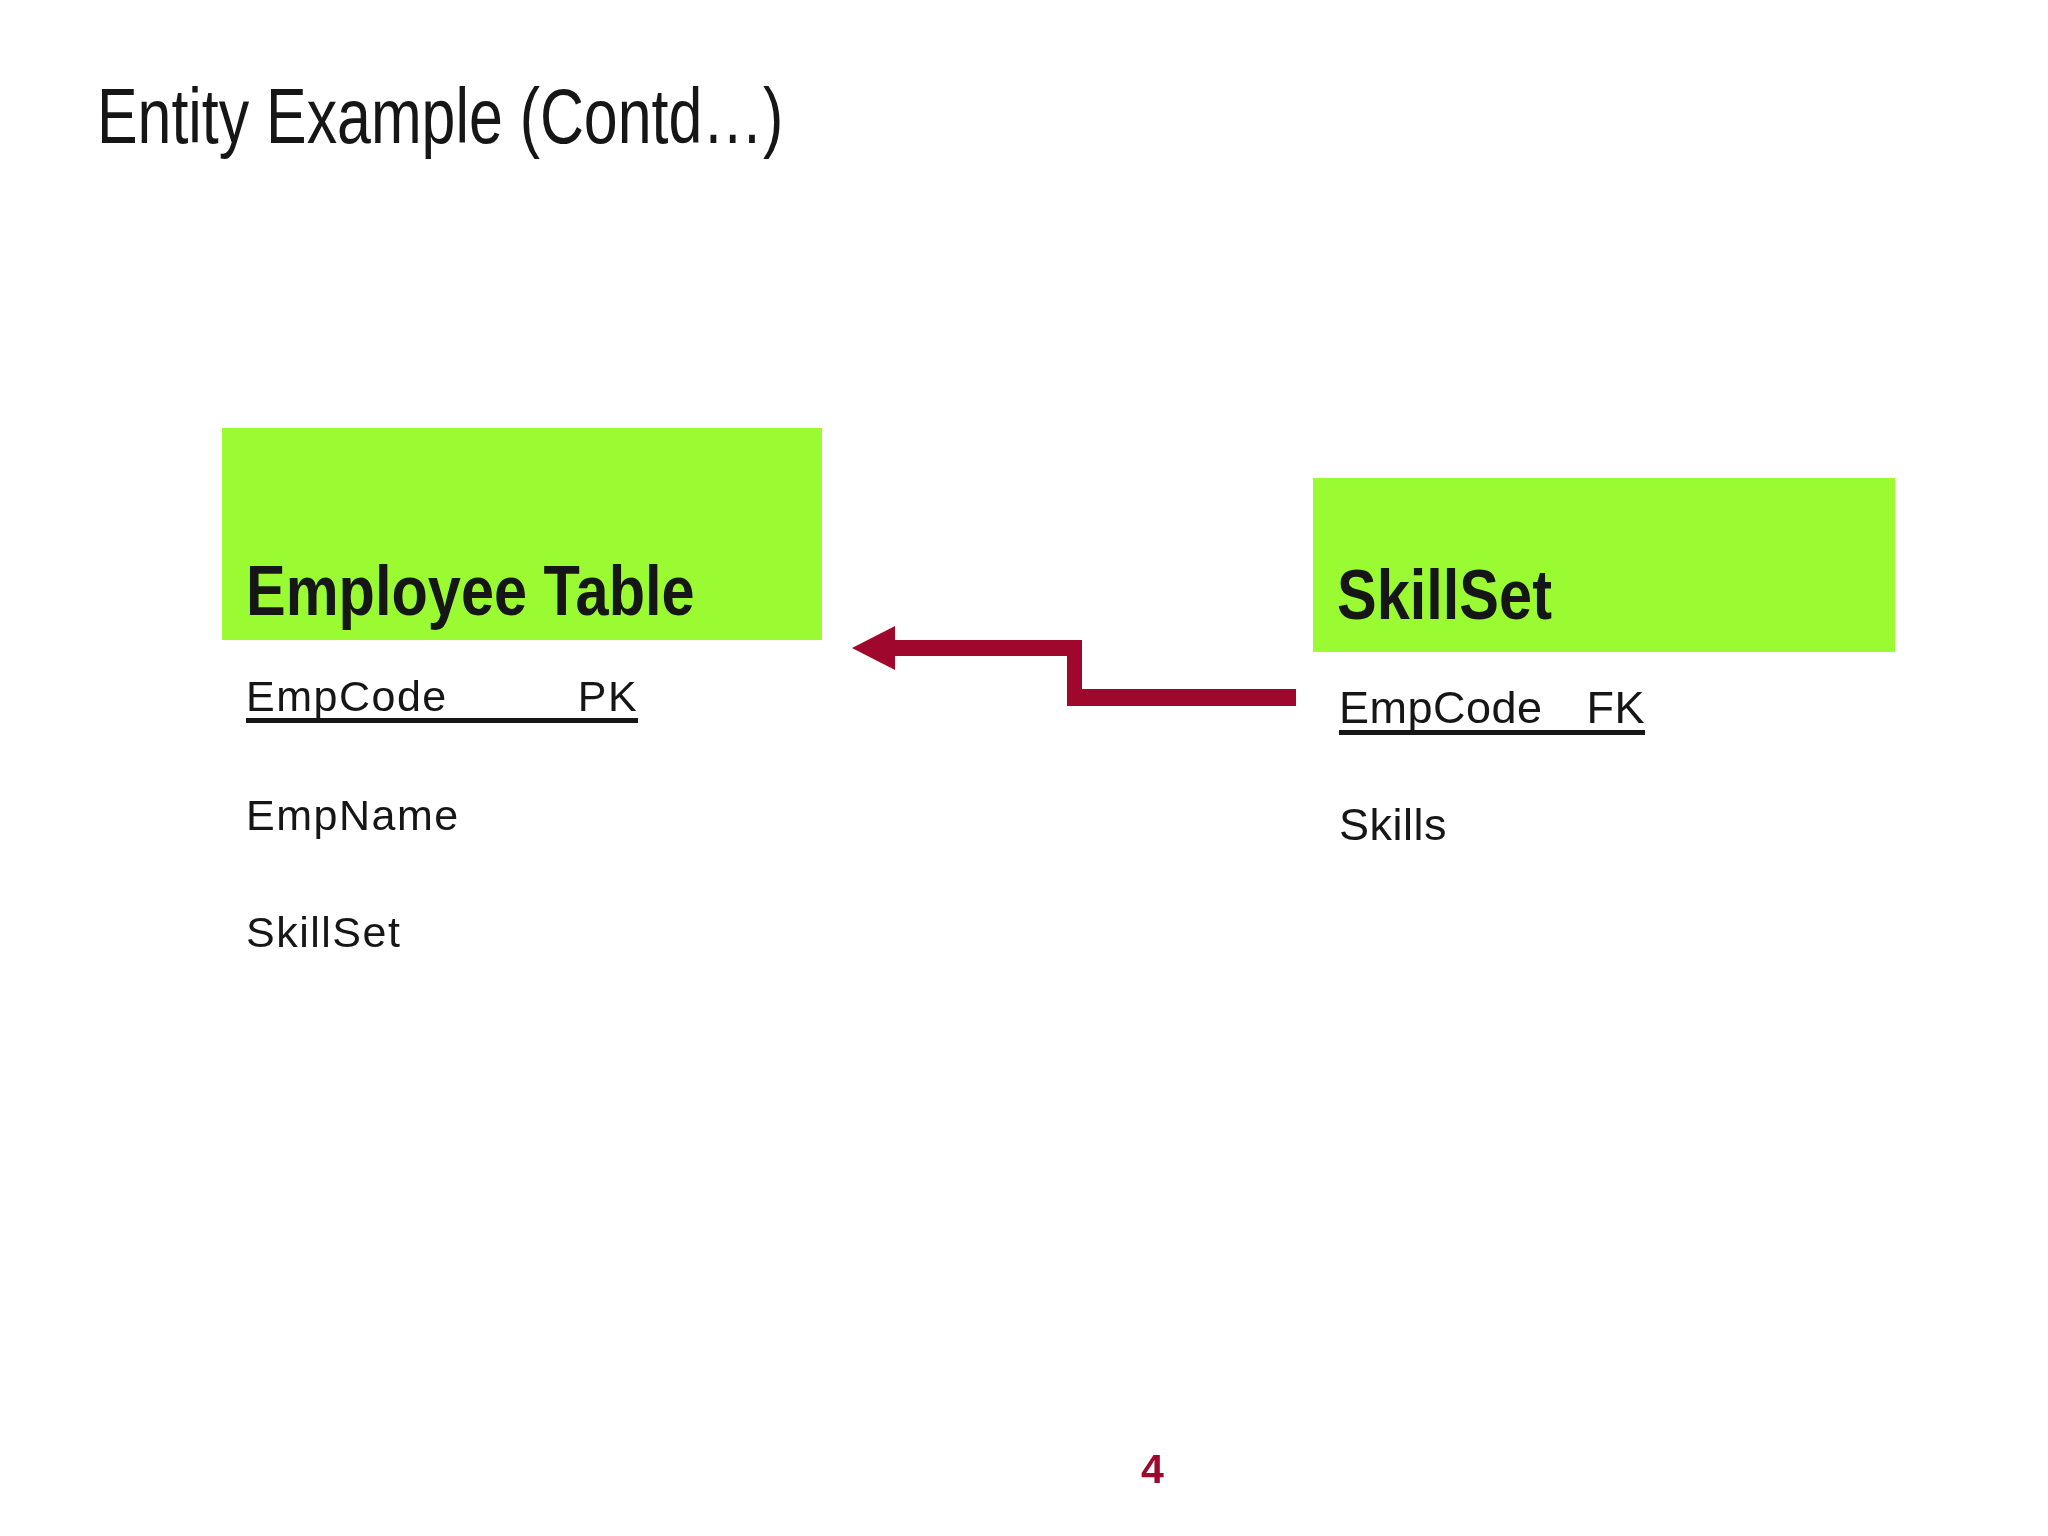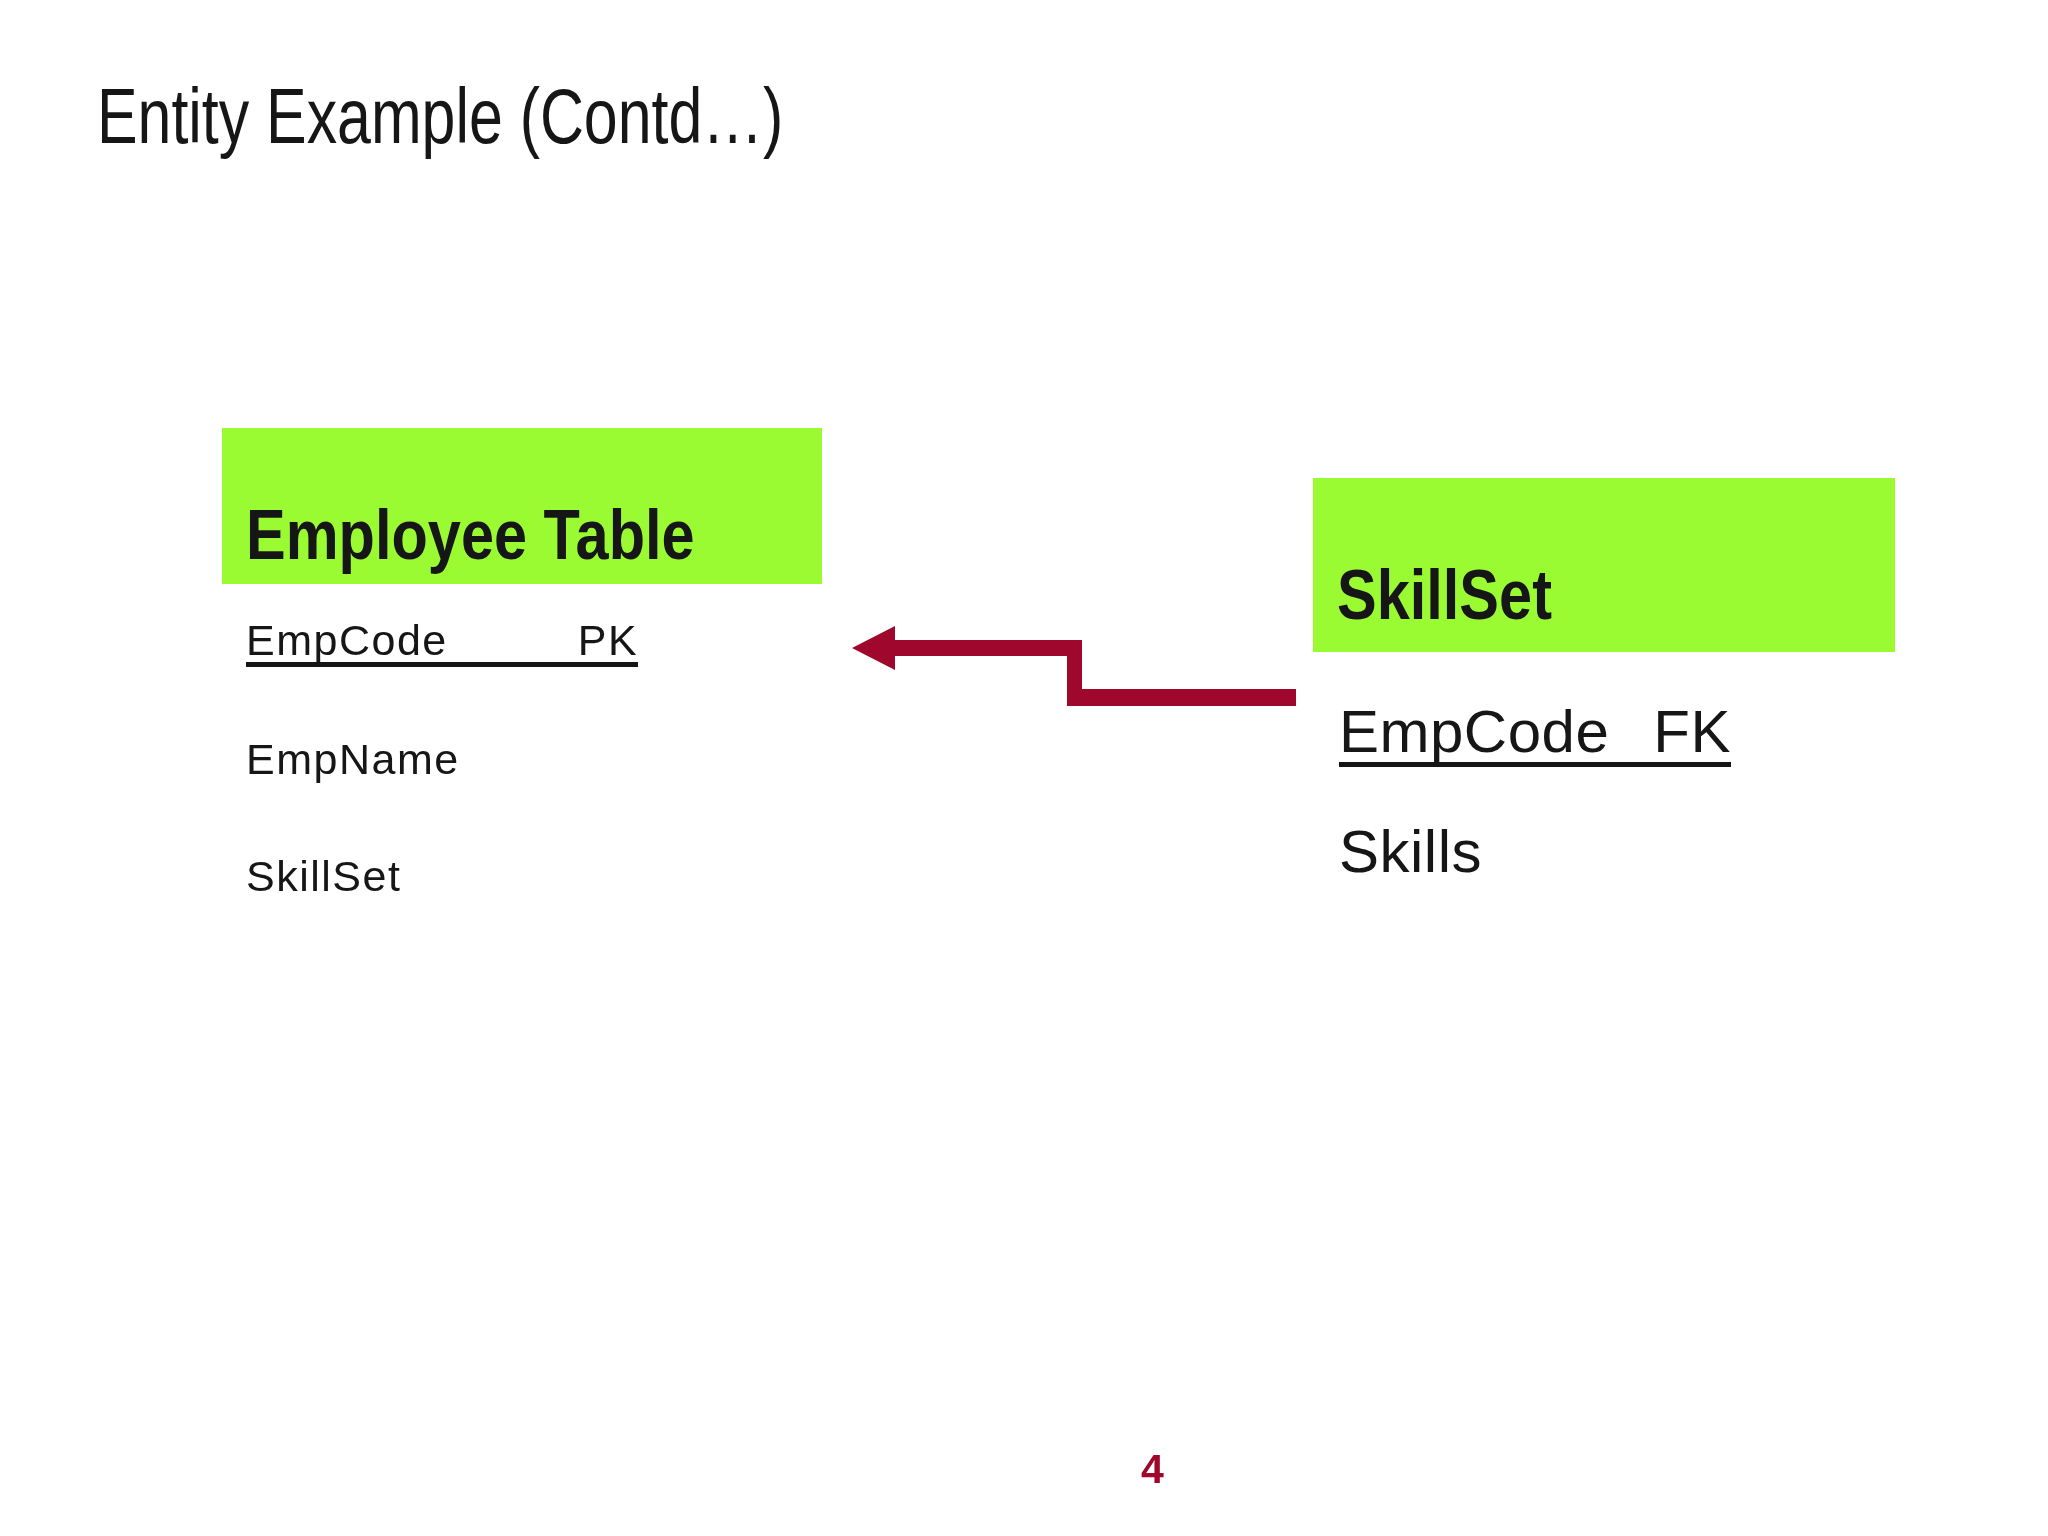--- a/index.html
+++ b/index.html
@@ -26,36 +26,36 @@
 
   .entity { position: absolute; }
   #entity-emp { left: 222px; top: 428px; width: 600px; }
   #entity-skl { left: 1313px; top: 478px; width: 582px; }
 
   .ehead {
     background: #9AFB33;
     display: flex;
     align-items: flex-end;
   }
-  #entity-emp .ehead { height: 156px; padding: 0 0 14px 24px; box-sizing: border-box; }
+  #entity-emp .ehead { height: 212px; padding: 0 0 14px 24px; box-sizing: border-box; }
   #entity-skl .ehead { height: 174px; padding: 0 0 22px 24px; box-sizing: border-box; }
 
   .htext {
     font-weight: bold;
     font-size: 70px;
     line-height: 1;
     white-space: nowrap;
     display: inline-block;
     transform: scaleX(0.85);
     transform-origin: 0 100%;
   }
 
   .attr-row { display: flex; align-items: center; }
   #entity-emp .attr-row { height: 117px; padding-left: 24px; font-size: 43px; letter-spacing: 1.5px; }
-  #entity-skl .attr-row { height: 115px; padding-left: 26px; font-size: 60px; letter-spacing: 0.5px; align-items: flex-end; }
+  #entity-skl .attr-row { height: 115px; padding-left: 26px; font-size: 45px; letter-spacing: 0.5px; }
 
   .attr-row span { line-height: 1; display: inline-block; white-space: pre; }
 
   .u {
     border-bottom: 5px solid #161616;
     display: inline-flex;
     align-items: baseline;
   }
   .gap-l { width: 130px; }
   .gap-r { width: 44px; }

